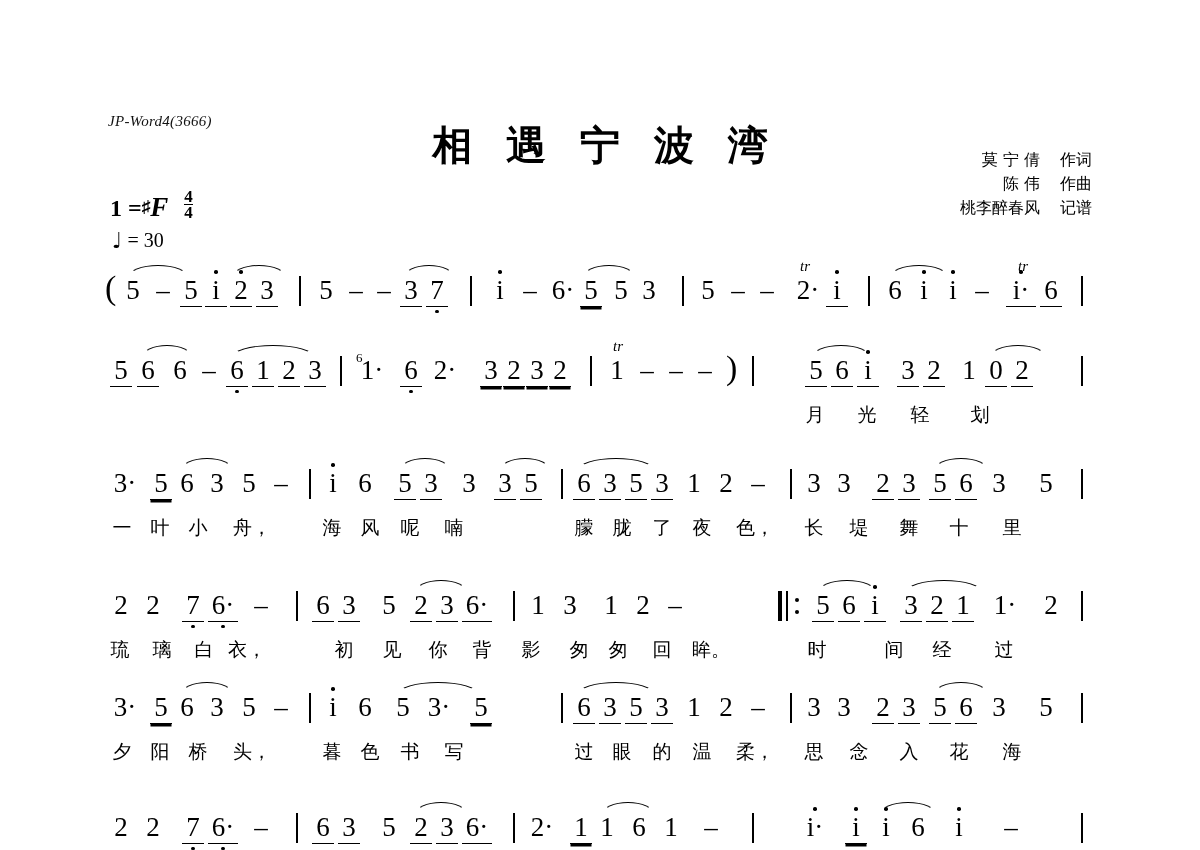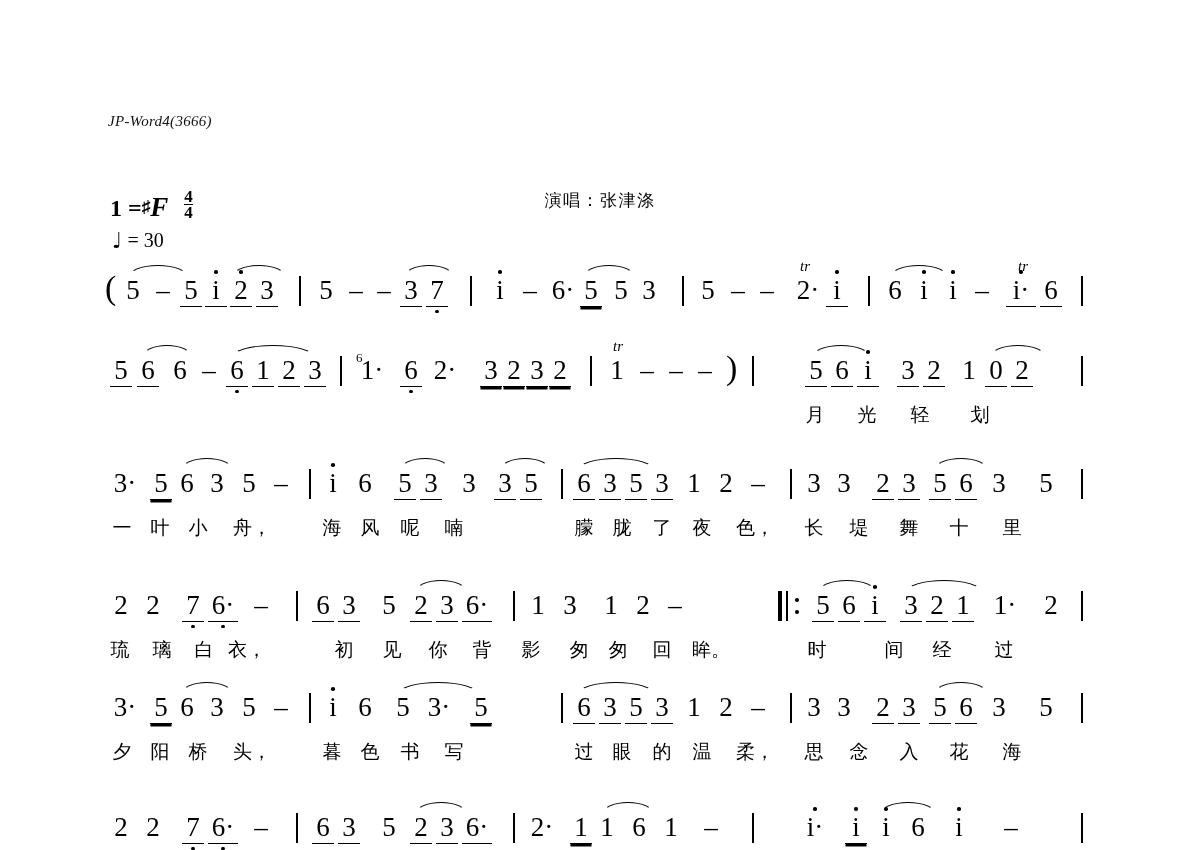--- a/index.html
+++ b/index.html
@@ -219,22 +219,27 @@
     font-size: 13px;
     line-height: 13px;
   }
 </style>
 </head>
 <body>
 
 <div class="sheet">
 
   <div class="doc-id">JP-Word4(3666)</div>
-  <div class="singer">演唱：张津涤</div>
-
+  <div class="title">相 遇 宁 波 湾</div>
+
+  <div class="credits">
+    <span class="row"><span>莫  宁  倩</span><span class="sp"></span><span>作词</span></span>
+    <span class="row"><span>陈        伟</span><span class="sp"></span><span>作曲</span></span>
+    <span class="row"><span>桃李醉春风</span><span class="sp"></span><span>记谱</span></span>
+  </div>
 
   <div class="keysig">
     <span>1 =</span><span class="sharp">♯</span><span class="keyletter">F</span>
     <span class="meter">
       <span class="num">4</span>
       <span class="den">4</span>
     </span>
   </div>
 
   <div class="tempo">

